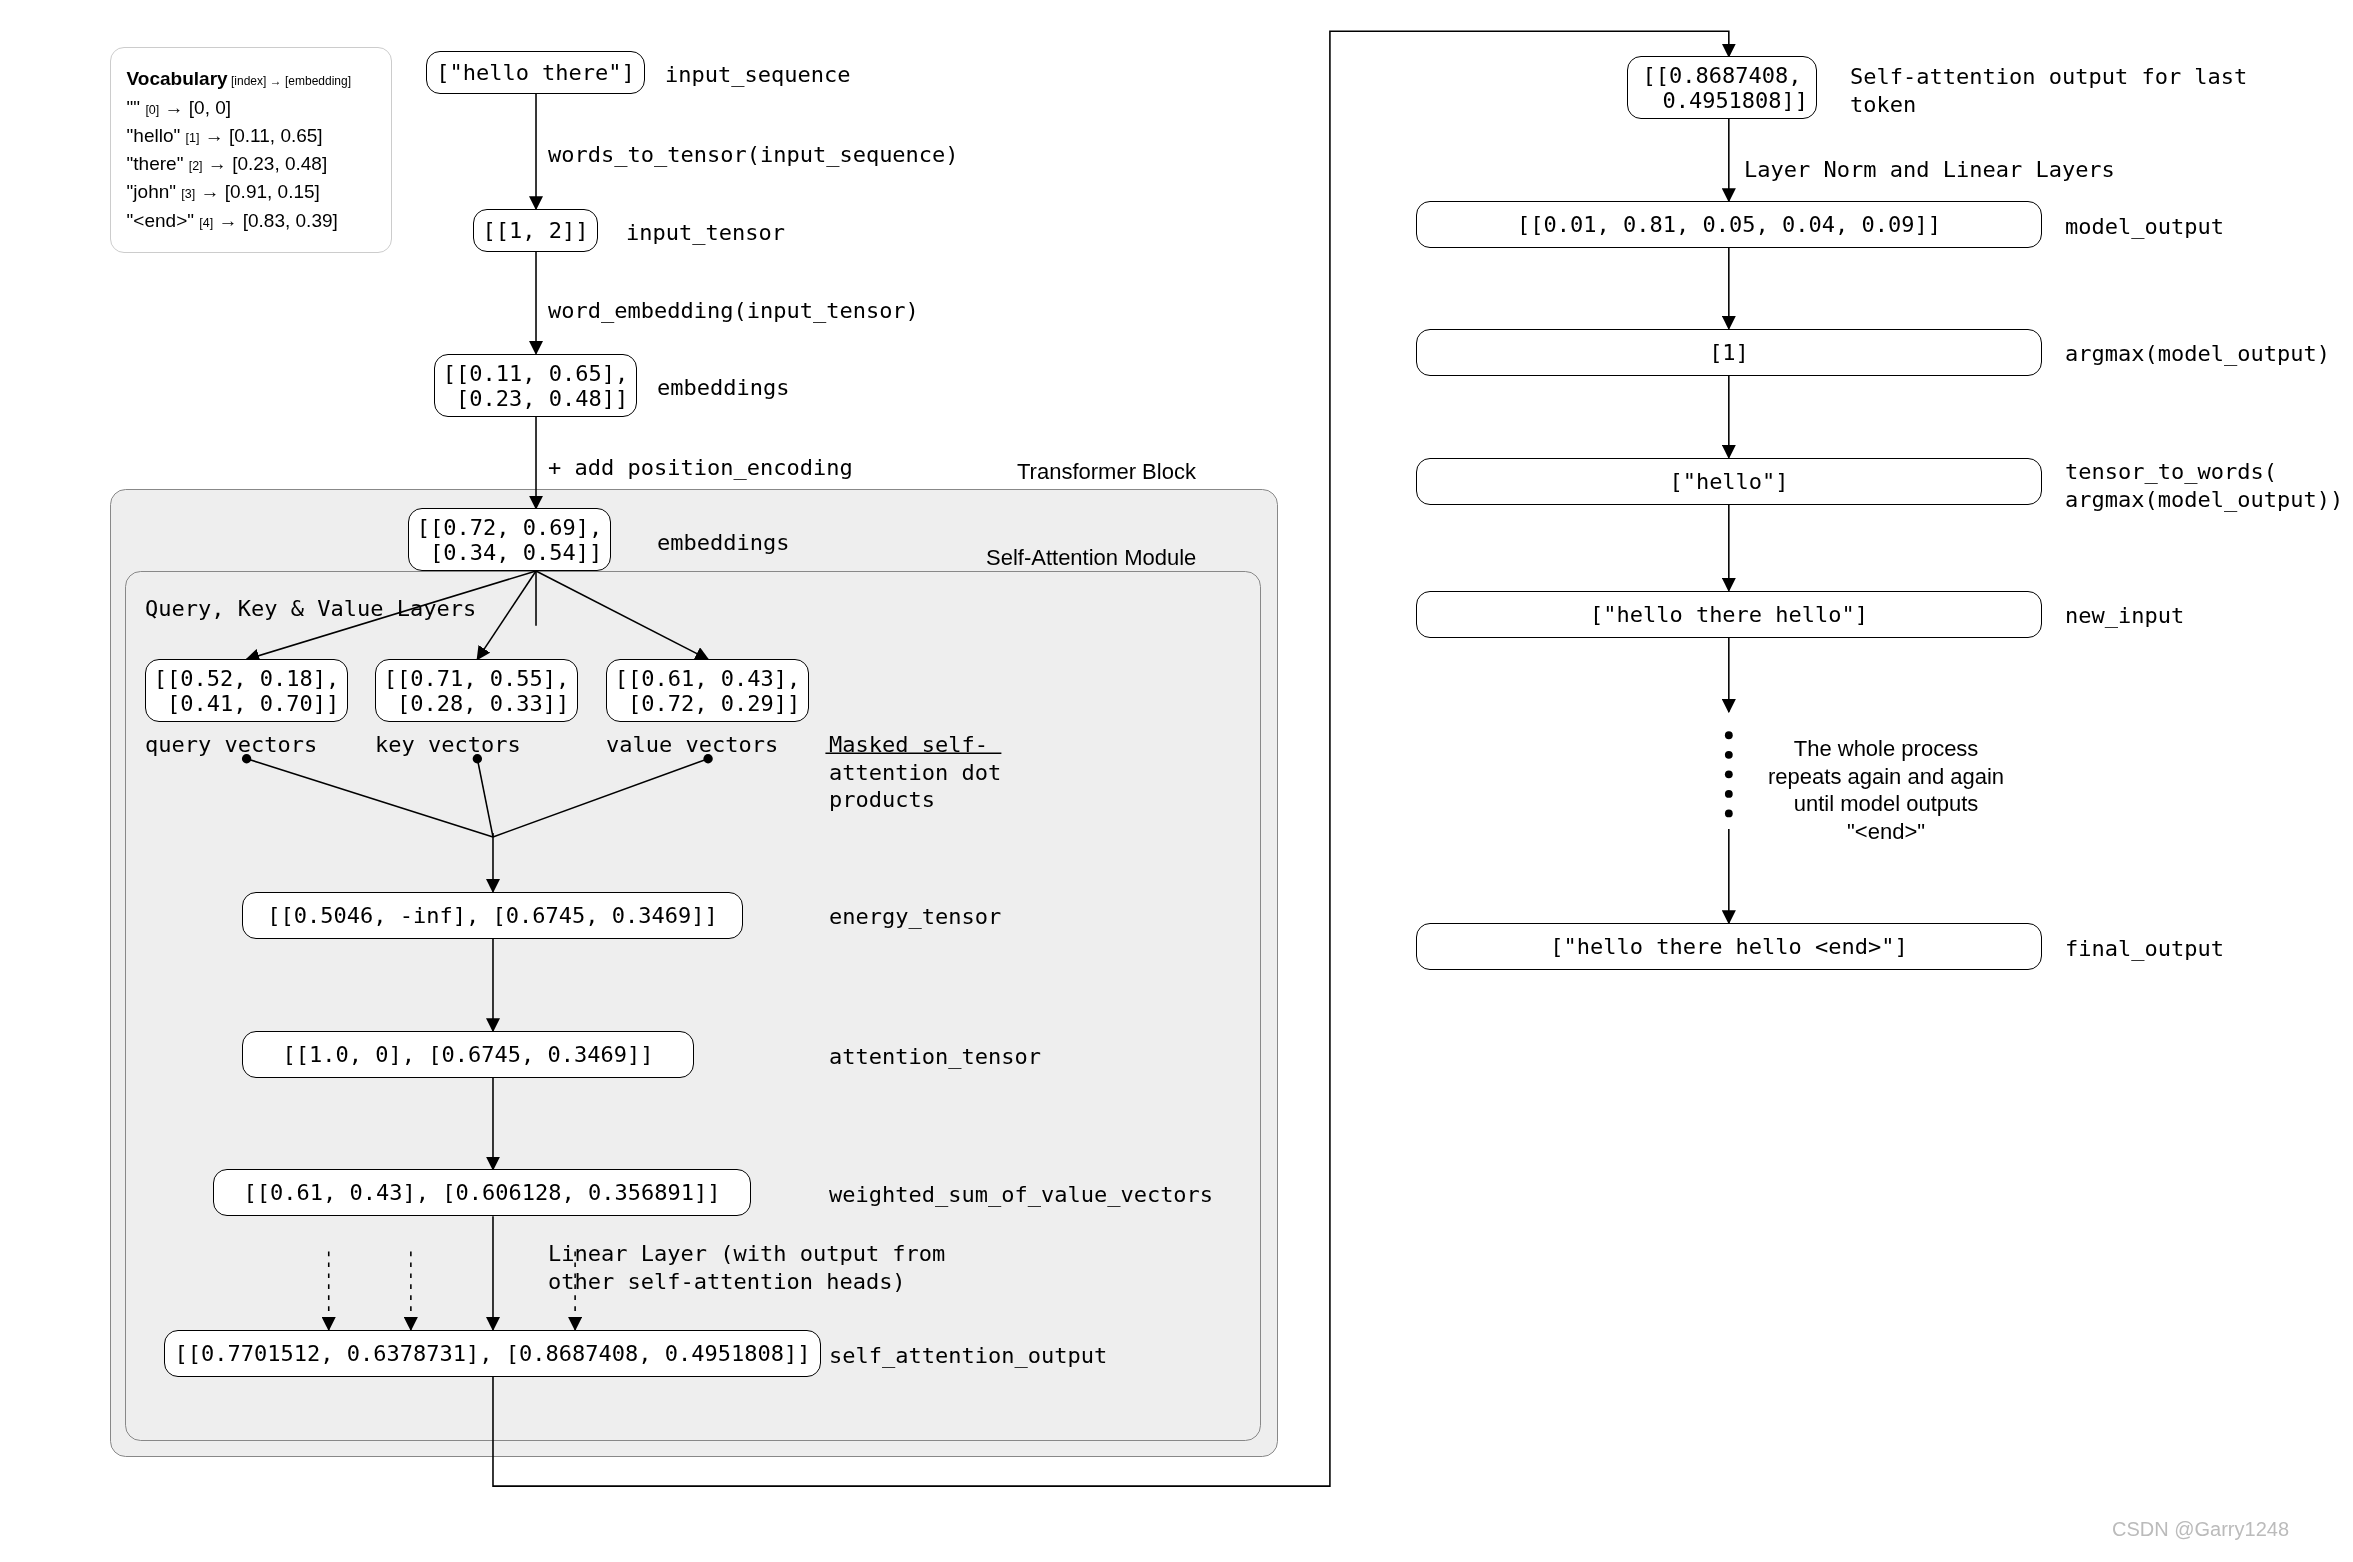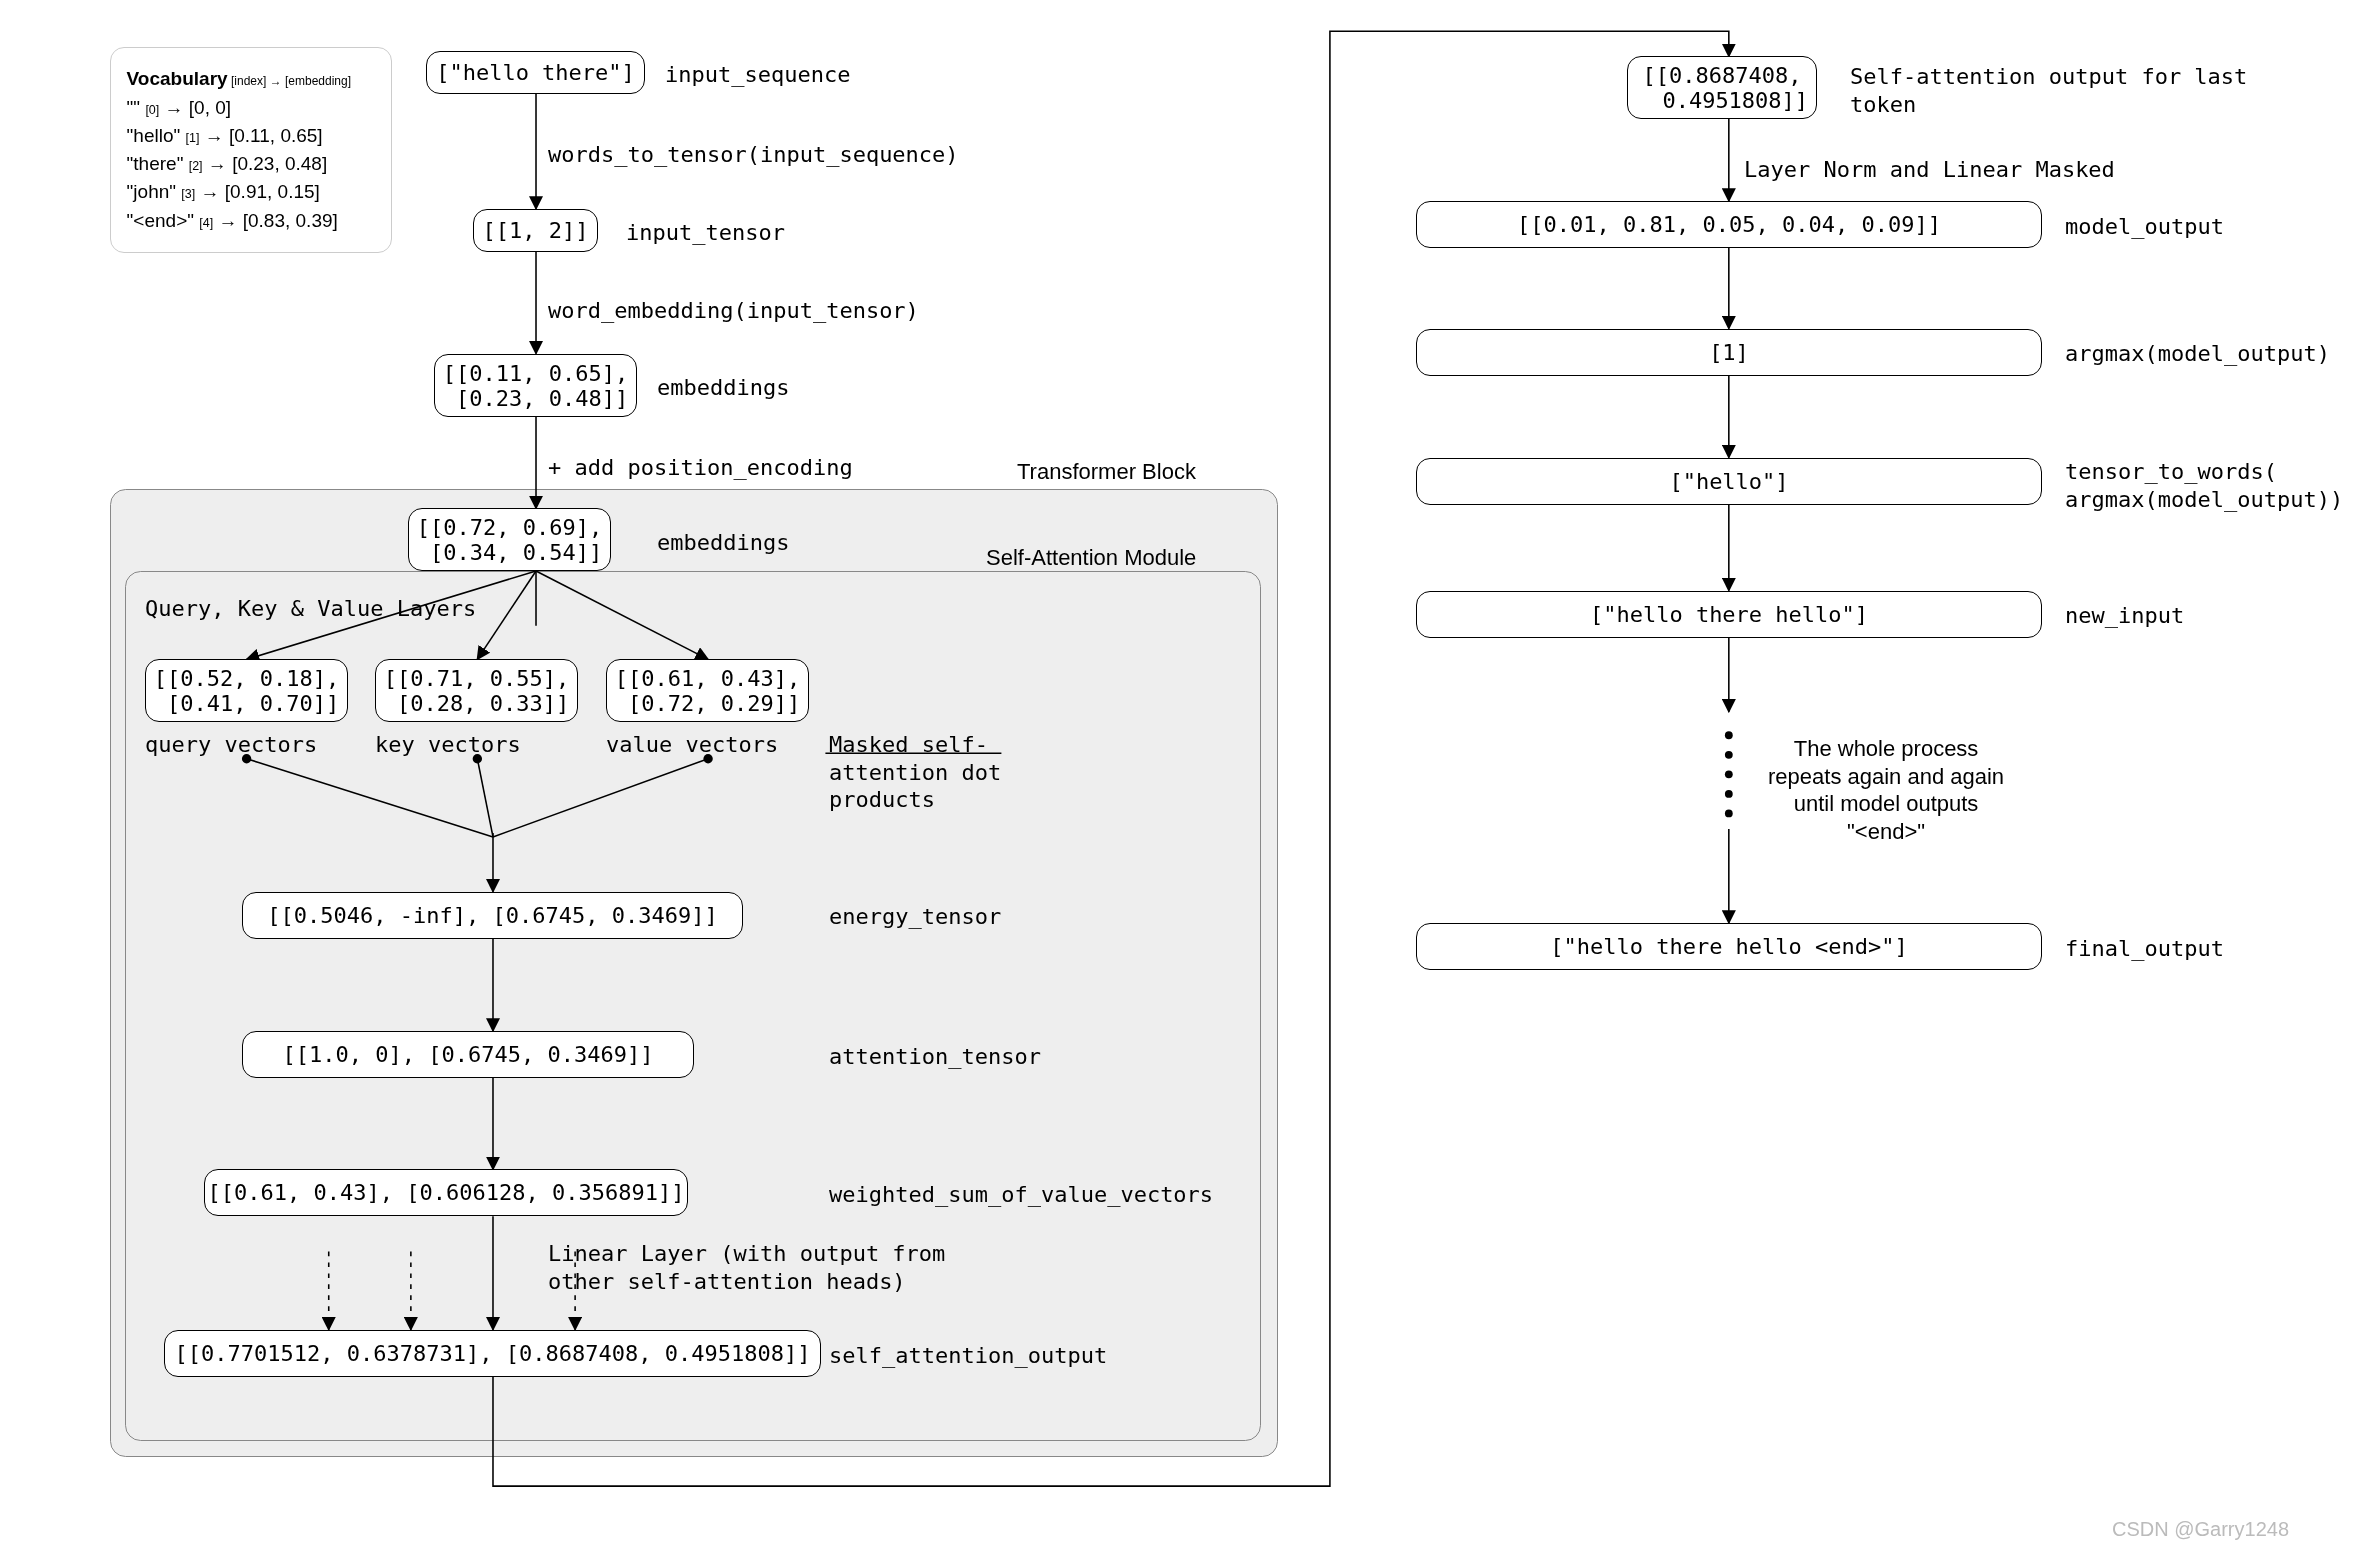--- a/index.html
+++ b/index.html
@@ -69,34 +69,34 @@
   <div class="lbl" style="left:829px;top:731px">Masked self-
 attention dot
 products</div>
 
   <div class="box" style="left:242px;top:892px;width:501px;height:47px;z-index:2">[[0.5046, -inf], [0.6745, 0.3469]]</div>
   <div class="lbl" style="left:829px;top:903px">energy_tensor</div>
 
   <div class="box" style="left:242px;top:1031px;width:452px;height:47px;z-index:2">[[1.0, 0], [0.6745, 0.3469]]</div>
   <div class="lbl" style="left:829px;top:1043px">attention_tensor</div>
 
-  <div class="box" style="left:204px;top:1169px;width:484px;height:47px;z-index:2">[[0.61, 0.43], [0.606128, 0.356891]]</div>
+  <div class="box" style="left:213px;top:1169px;width:538px;height:47px;z-index:2">[[0.61, 0.43], [0.606128, 0.356891]]</div>
   <div class="lbl" style="left:829px;top:1181px">weighted_sum_of_value_vectors</div>
 
   <div class="lbl" style="left:548px;top:1240px">Linear Layer (with output from
 other self-attention heads)</div>
 
   <div class="box" style="left:164px;top:1330px;width:657px;height:47px;z-index:2">[[0.7701512, 0.6378731], [0.8687408, 0.4951808]]</div>
   <div class="lbl" style="left:829px;top:1342px">self_attention_output</div>
 
   <div class="box" style="left:1627px;top:56px;width:190px;height:63px;z-index:2">[[0.8687408,
   0.4951808]]</div>
   <div class="lbl" style="left:1850px;top:63px">Self-attention output for last
 token</div>
-  <div class="lbl" style="left:1744px;top:156px">Layer Norm and Linear Masked</div>
+  <div class="lbl" style="left:1744px;top:156px">Layer Norm and Linear Layers</div>
 
   <div class="box" style="left:1416px;top:201px;width:626px;height:47px;z-index:2">[[0.01, 0.81, 0.05, 0.04, 0.09]]</div>
   <div class="lbl" style="left:2065px;top:213px">model_output</div>
 
   <div class="box" style="left:1416px;top:329px;width:626px;height:47px;z-index:2">[1]</div>
   <div class="lbl" style="left:2065px;top:340px">argmax(model_output)</div>
 
   <div class="box" style="left:1416px;top:458px;width:626px;height:47px;z-index:2">["hello"]</div>
   <div class="lbl" style="left:2065px;top:458px">tensor_to_words(
 argmax(model_output))</div>

